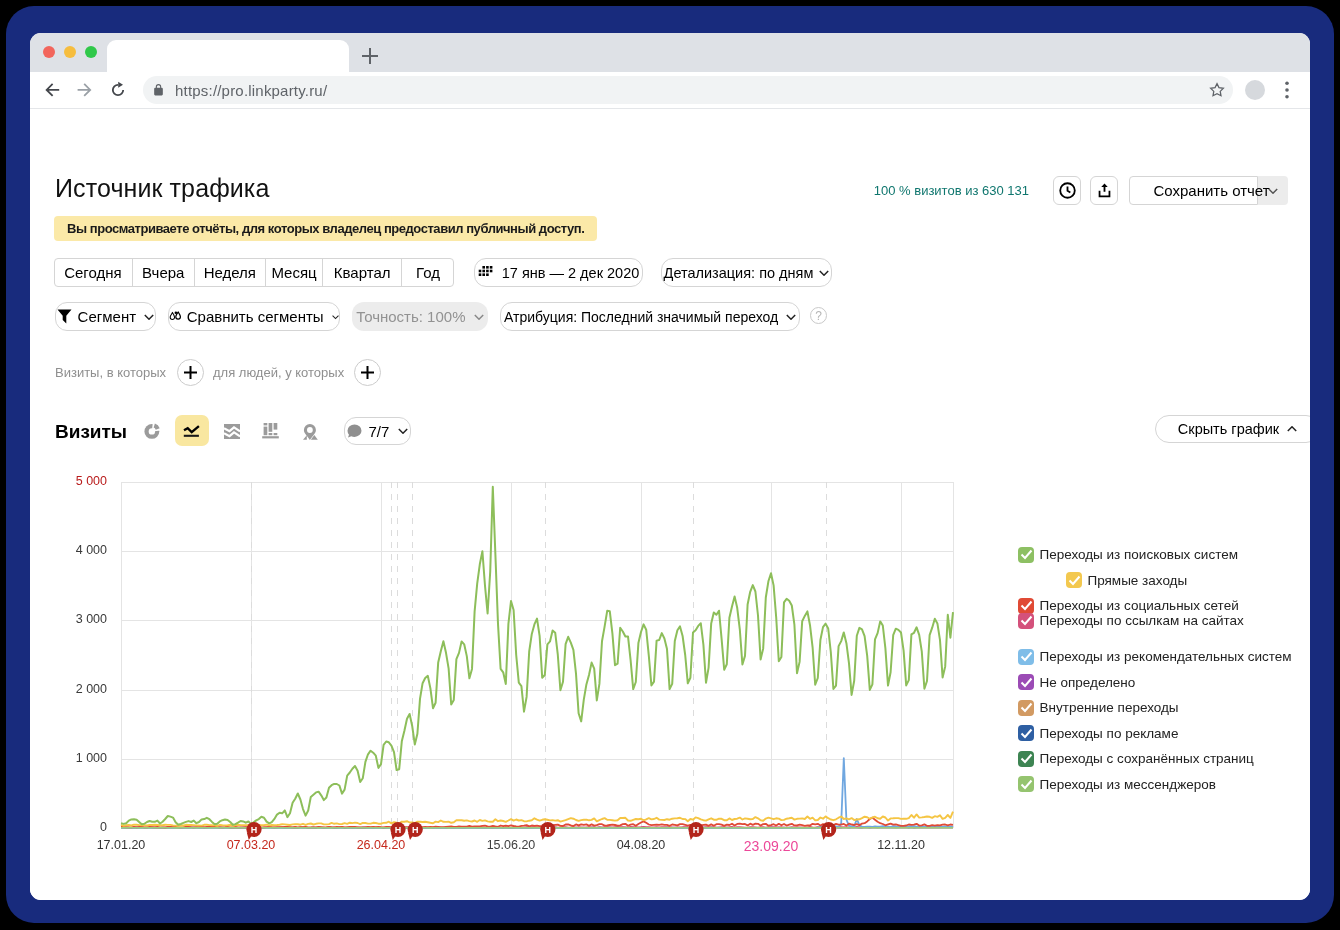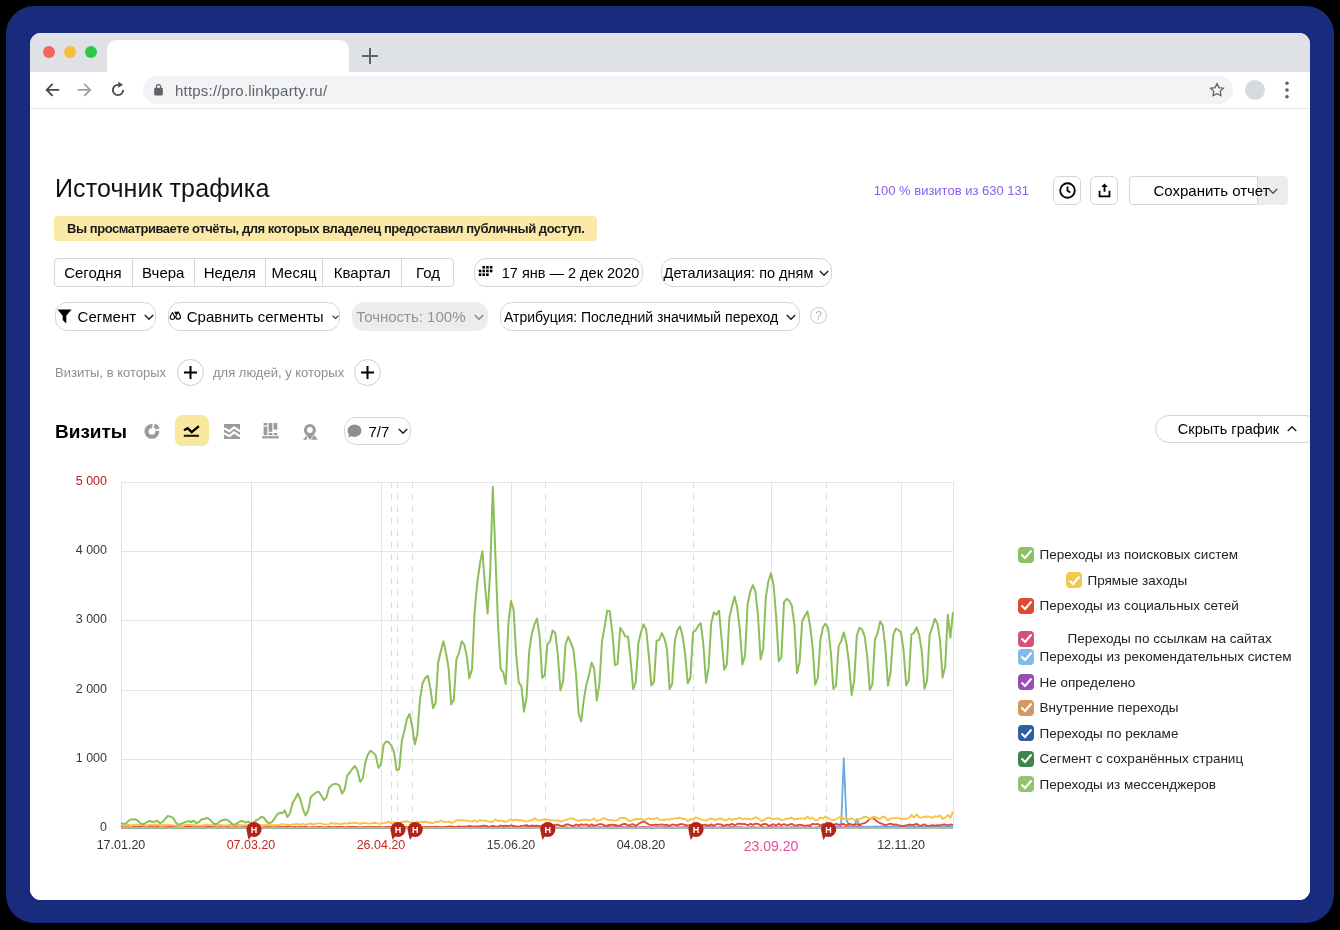--- a/index.html
+++ b/index.html
@@ -16,21 +16,21 @@
 .toolbar { position:absolute; left:0; top:39px; width:100%; height:37px; background:#fff; border-bottom:1px solid #e4e6e9; }
 .urlpill { position:absolute; left:113px; top:4px; width:1090px; height:28px; border-radius:14px; background:#f1f3f4; }
 .urltext { position:absolute; left:32px; top:5.5px; font-size:15px; color:#5f6368; letter-spacing:.2px;}
 .avatar { position:absolute; left:1215px; top:8px; width:20px; height:20px; border-radius:50%; background:#d6d9dd; }
 
 .content { position:absolute; left:0; top:77px; width:1280px; height:790px; background:#fff; }
 
 .btn { position:absolute; border:1px solid #d5d5d5; border-radius:12px; background:#fff; font-size:15px; color:#000; display:flex; align-items:center; justify-content:center; white-space:nowrap; }
 .grey { color:#929292; }
 h1 { position:absolute; left:25px; top:64px; font-size:25px; font-weight:400; color:#111; letter-spacing:.1px;}
-.visnum { position:absolute; top:73px; right:281px; font-size:13px; color:#8b5cf6;margin-left:37px; }
+.visnum { position:absolute; top:73px; right:281px; font-size:13px; color:#0f766e;margin-left:37px; }
 .notice { position:absolute; left:24px; top:106px; height:25px; background:#fbe9a8; border-radius:4px; font-size:13px; font-weight:bold; color:#1a1a1a; line-height:25px; padding:0 13px; letter-spacing:-0.45px; white-space:nowrap; }
 svg.icon { display:block; }
 .lrow { position:absolute; left:0; height:17px; display:flex; align-items:center; }
 .cbx { width:16px; height:16px; border-radius:4px; margin-right:5.5px; position:relative; flex:0 0 16px;}
 .cbx svg { position:absolute; left:1.5px; top:2.5px; }
 .ltext { font-size:13.5px; color:#222; white-space:nowrap; }
 </style></head>
 <body>
 <div class="frame"></div>
 <div class="win">
@@ -279,21 +279,21 @@
         <div class="ltext">Прямые заходы</div>
       </div>
 <div class="lrow" style="left:988px;top:487.0px;">
         <div class="cbx" style="background:#e04a35">
           <svg width="13" height="11" viewBox="0 0 13 11">
             <path d="M1.5 5.5 L5 9 L11.5 1.5" fill="none" stroke="#fff" stroke-width="2"></path>
           </svg>
         </div>
         <div class="ltext">Переходы из социальных сетей</div>
       </div>
-<div class="lrow" style="left:988px;top:520px;gap:28px;">
+<div class="lrow" style="left:988px;top:502px;">
         <div class="cbx" style="background:#d4517b">
           <svg width="13" height="11" viewBox="0 0 13 11">
             <path d="M1.5 5.5 L5 9 L11.5 1.5" fill="none" stroke="#fff" stroke-width="2"></path>
           </svg>
         </div>
         <div class="ltext">Переходы по ссылкам на сайтах</div>
       </div>
 <div class="lrow" style="left:988px;top:538.0px;">
         <div class="cbx" style="background:#7fbde8">
           <svg width="13" height="11" viewBox="0 0 13 11">
@@ -325,21 +325,21 @@
           </svg>
         </div>
         <div class="ltext">Переходы по рекламе</div>
       </div>
 <div class="lrow" style="left:988px;top:640.0px;">
         <div class="cbx" style="background:#3d8452">
           <svg width="13" height="11" viewBox="0 0 13 11">
             <path d="M1.5 5.5 L5 9 L11.5 1.5" fill="none" stroke="#fff" stroke-width="2"></path>
           </svg>
         </div>
-        <div class="ltext">Сегмент с сохранённых страниц</div>
+        <div class="ltext">Переходы с сохранённых страниц</div>
       </div>
 <div class="lrow" style="left:988px;top:665.5px;">
         <div class="cbx" style="background:#95c46f">
           <svg width="13" height="11" viewBox="0 0 13 11">
             <path d="M1.5 5.5 L5 9 L11.5 1.5" fill="none" stroke="#fff" stroke-width="2"></path>
           </svg>
         </div>
         <div class="ltext">Переходы из мессенджеров</div>
       </div>
 </div>

